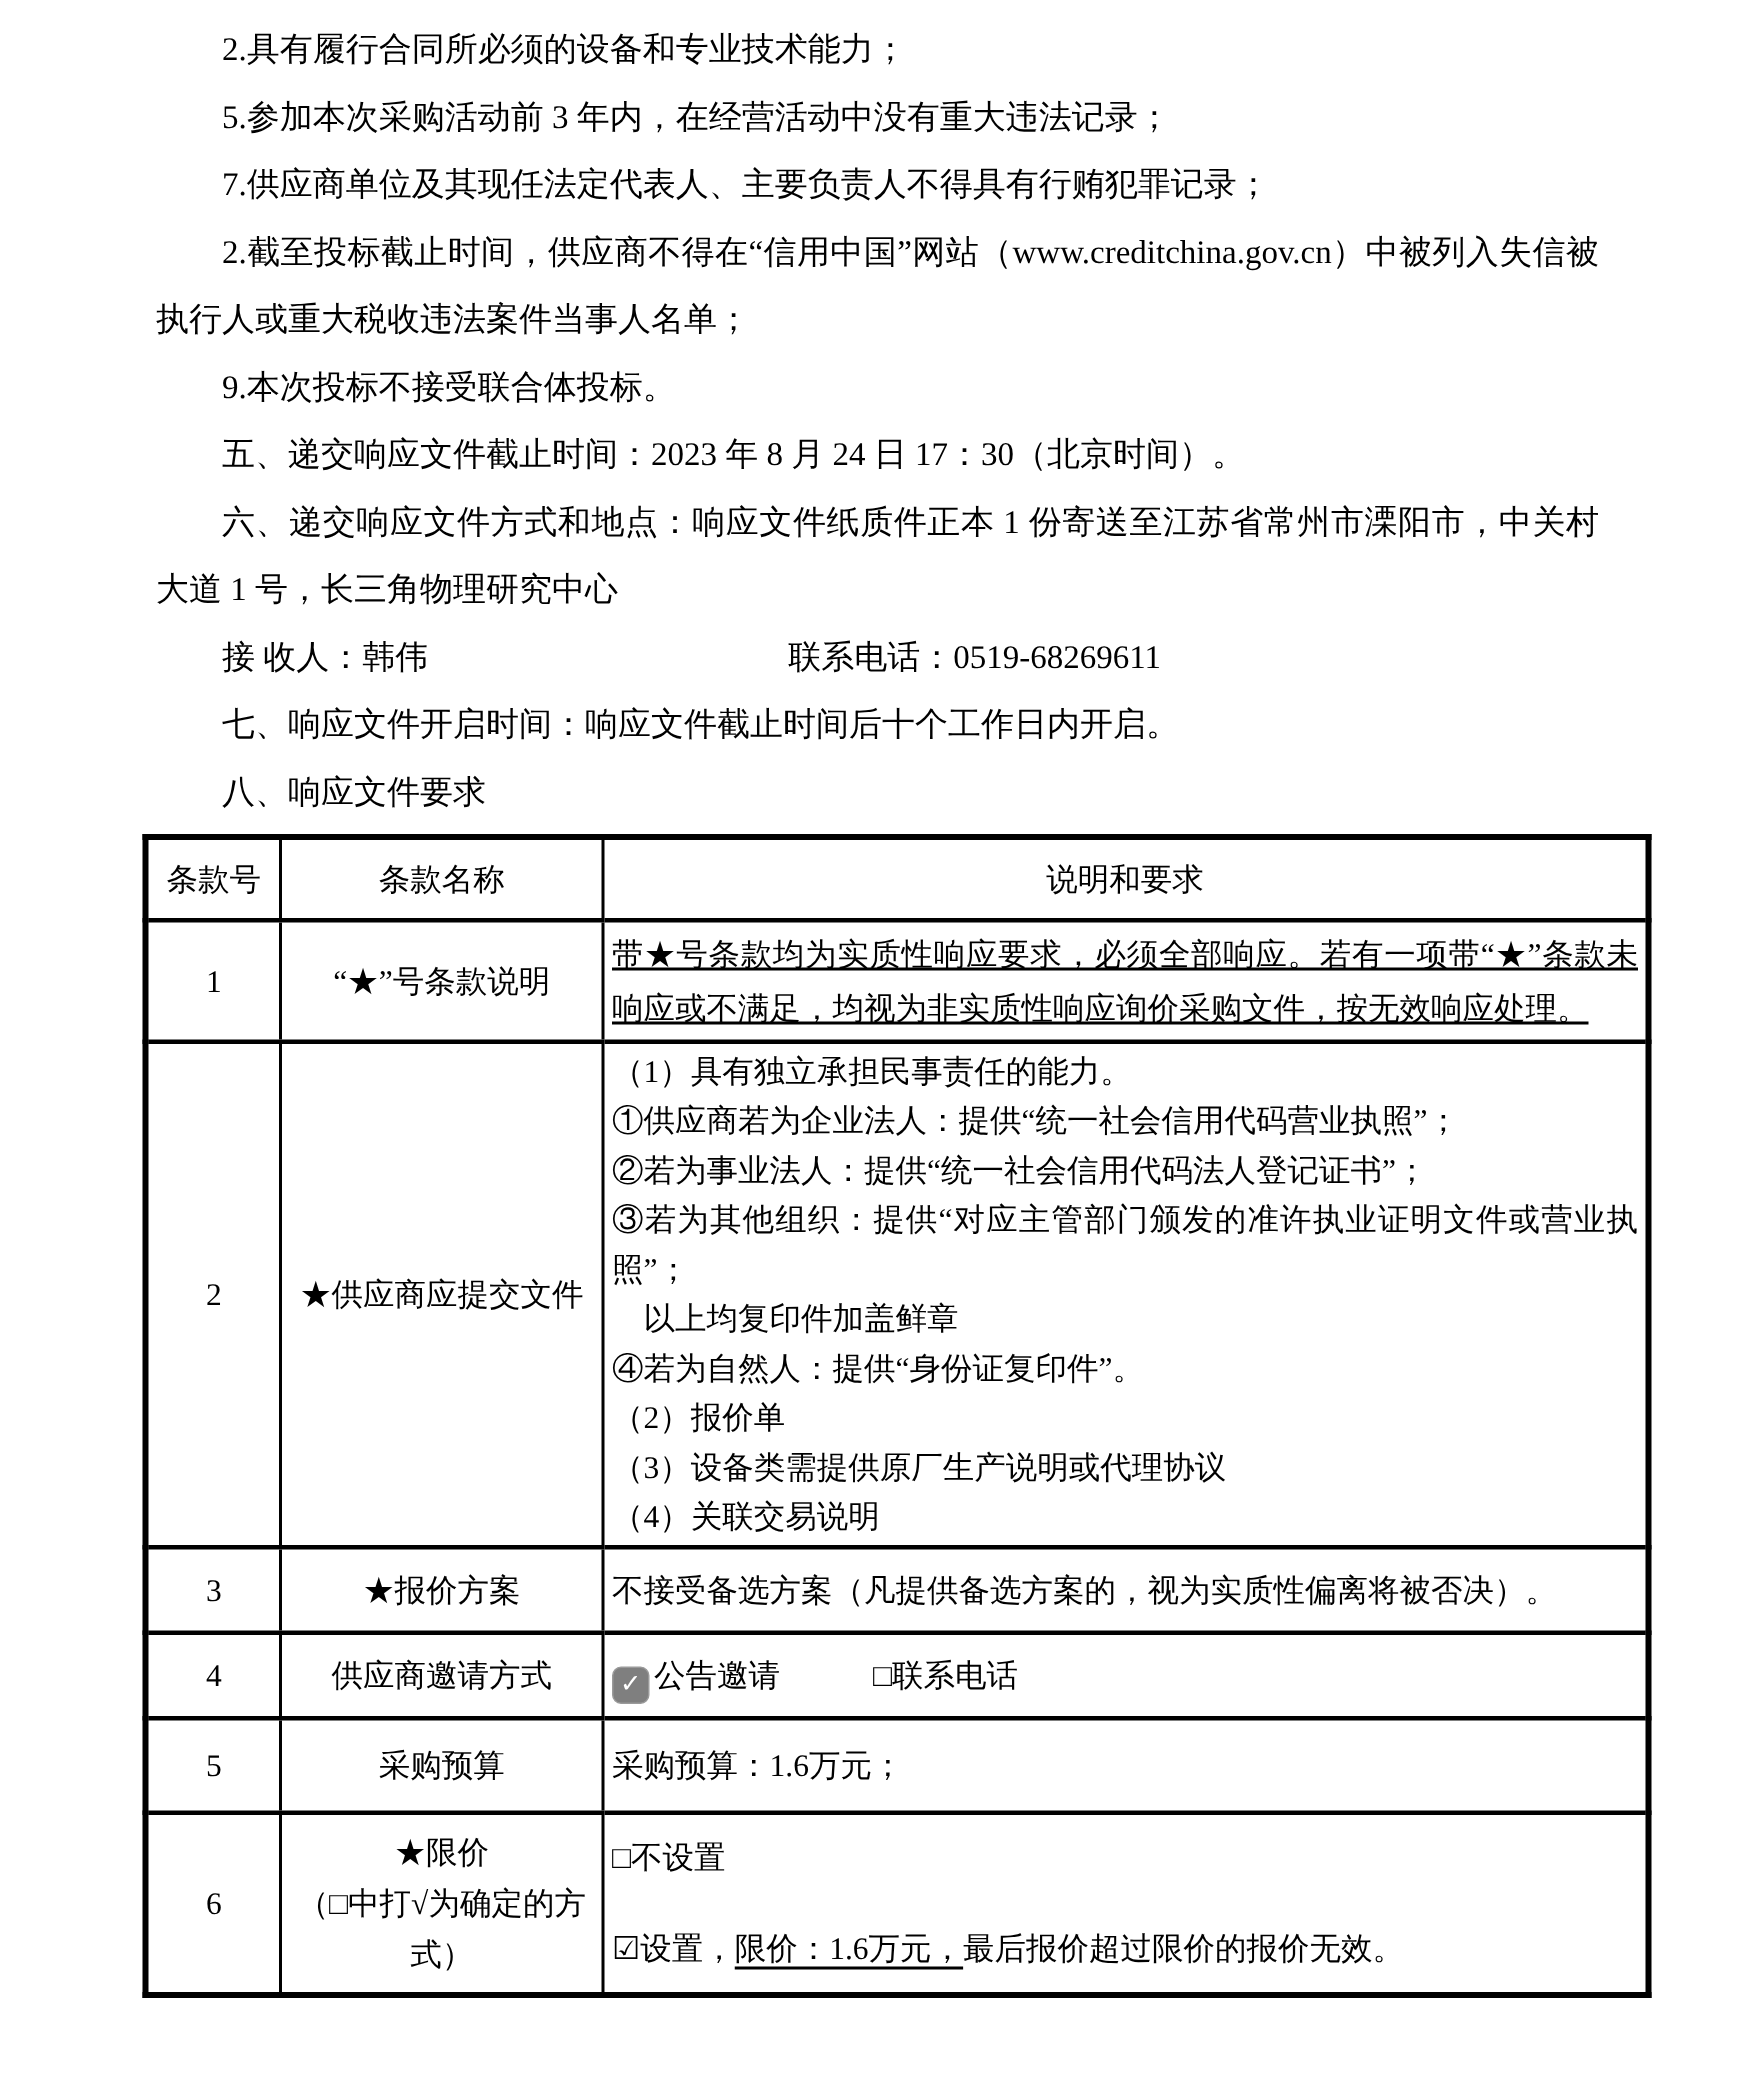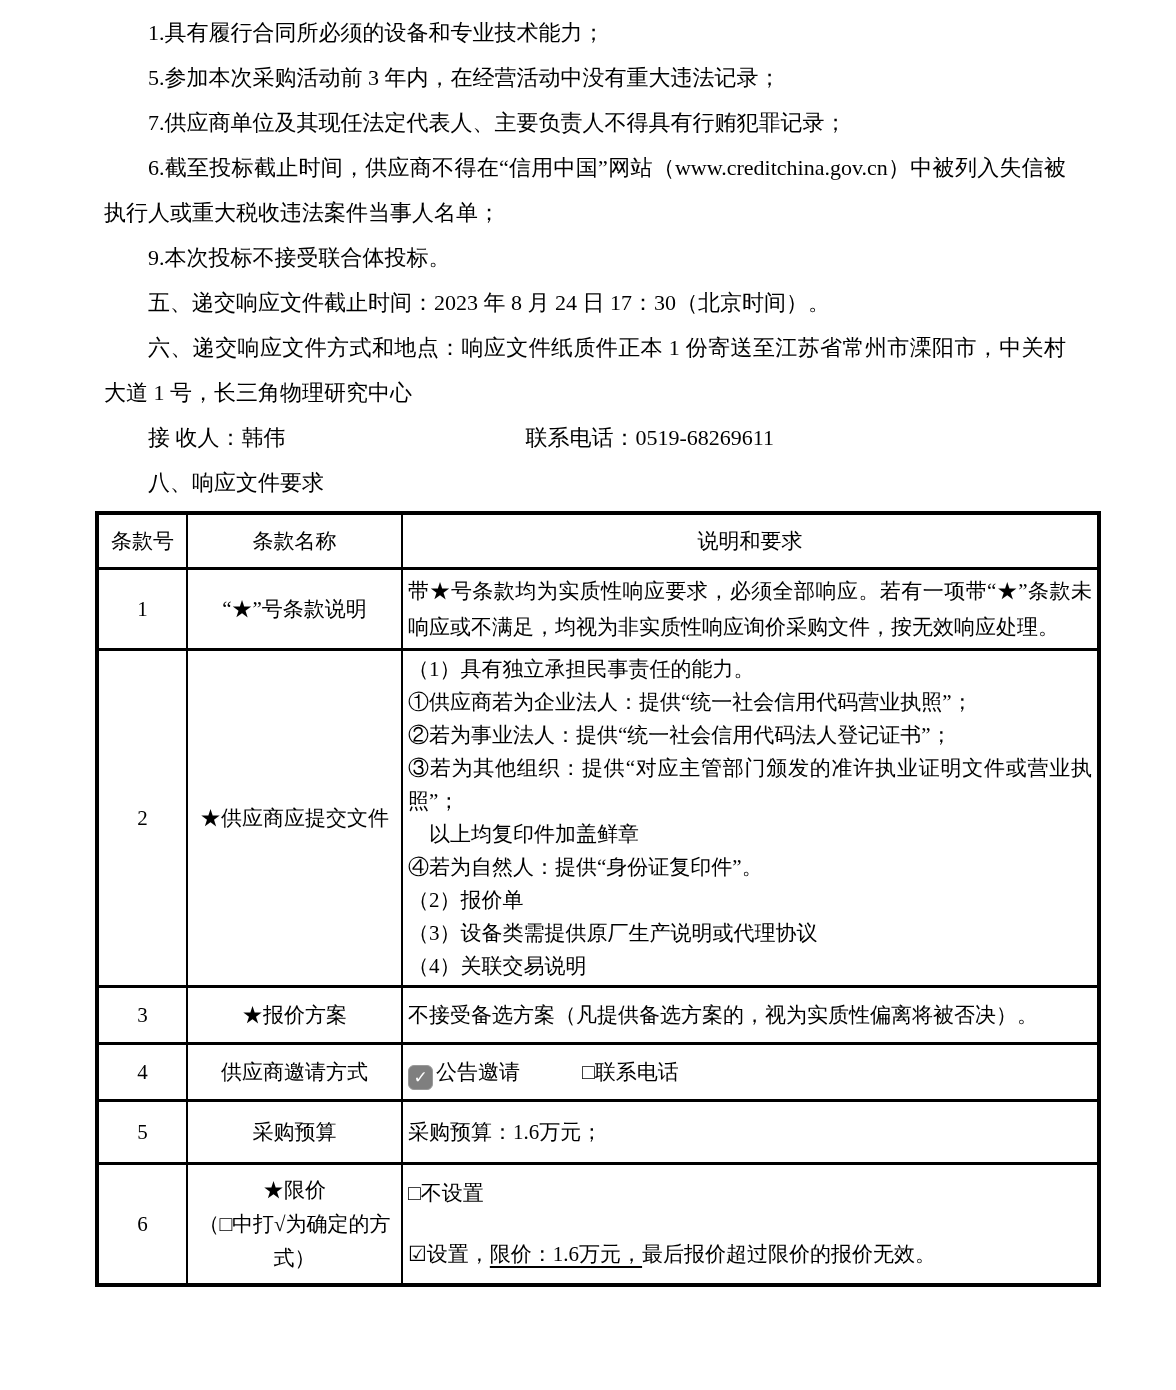--- a/index.html
+++ b/index.html
@@ -62,20 +62,21 @@
   tr.hdr td { height: 48px; text-align: center; }
   tr.r1 td { height: 74px; }
   tr.r2 td { height: 308px; }
   tr.r3 td { height: 50px; }
   tr.r4 td { height: 50px; }
   tr.r5 td { height: 56px; }
   tr.r6 td { height: 104px; }
   .justify2 {
     text-align: justify;
     line-height: 36px;
+    text-decoration: underline;
   }
   .cell-lines { line-height: 33px; }
   .cell-lines .line { text-align: justify; }
   .cbgray {
     display: inline-block;
     width: 23px;
     height: 23px;
     background: #7f7f7f;
     border: 1px solid #9a9a9a;
     border-radius: 6px;
@@ -95,35 +96,36 @@
   .u-price {
     text-decoration: underline;
     text-underline-offset: 5px;
   }
 </style>
 </head>
 <body>
 
 <div class="doc">
 
-  <p class="para">1.具有履行合同所必须的设备和专业技术能力；</p>
+  <p class="para">2.具有履行合同所必须的设备和专业技术能力；</p>
   <p class="para">5.参加本次采购活动前 3 年内，在经营活动中没有重大违法记录；</p>
   <p class="para">7.供应商单位及其现任法定代表人、主要负责人不得具有行贿犯罪记录；</p>
-  <p class="para">6.截至投标截止时间，供应商不得在“信用中国”网站（www.creditchina.gov.cn）中被列入失信被执行人或重大税收违法案件当事人名单；</p>
+  <p class="para">2.截至投标截止时间，供应商不得在“信用中国”网站（www.creditchina.gov.cn）中被列入失信被执行人或重大税收违法案件当事人名单；</p>
   <p class="para">9.本次投标不接受联合体投标。</p>
 
   <p class="para"><span class="lead">五、递交响应文件截止时间：</span><span>2023 年 8 月 24 日 17：30（北京时间）。</span></p>
 
   <p class="para"><span class="lead">六、递交响应文件方式和地点：</span><span>响应文件纸质件正本 1 份寄送至江苏省常州市溧阳市，中关村大道 1 号，长三角物理研究中心</span></p>
 
   <p class="contact-line">
       <span class="recv">接 收人：韩伟</span>
       <span class="phone">联系电话：0519-68269611</span>
     </p>
 
+  <p class="para"><span class="lead">七、响应文件开启时间：</span><span>响应文件截止时间后十个工作日内开启。</span></p>
 
   <p class="para"><span class="lead">八、响应文件要求</span></p>
 
   <table class="req">
     <colgroup>
         <col class="c1">
         <col class="c2">
         <col class="c3">
       </colgroup>
 

